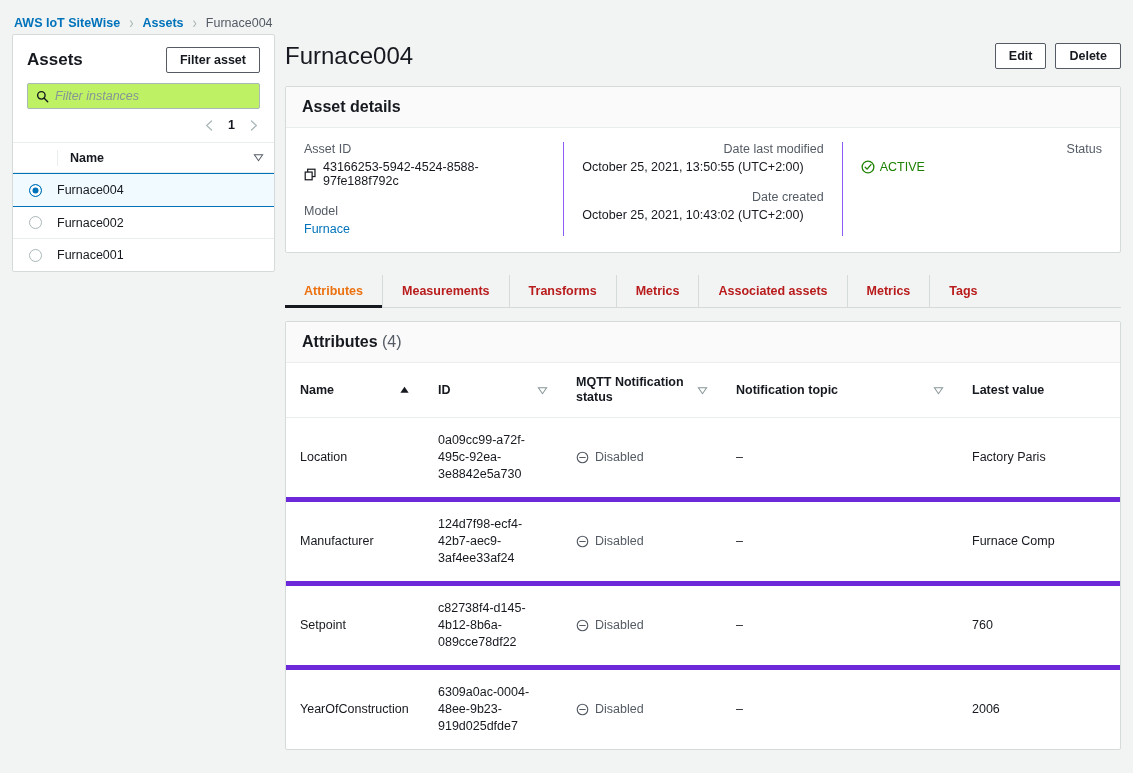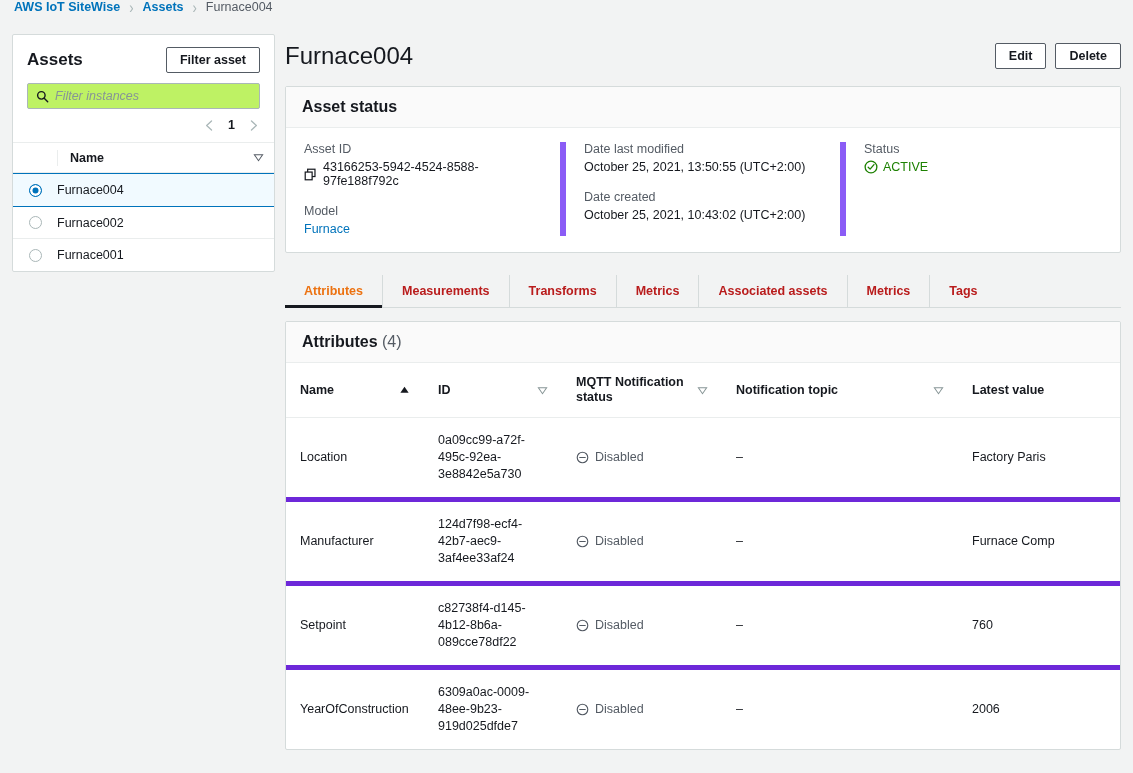--- a/index.html
+++ b/index.html
@@ -10,21 +10,21 @@
     font-family: "Liberation Sans", sans-serif;
     font-size: 14px;
     color: #16191f;
     overflow: hidden;
   }
 
   
   .breadcrumb {
     height: 30px;
     display: flex;
-    align-items: flex-start;
+    align-items: flex-end;
     padding: 0 0 0 14px;
     font-size: 12.5px;
   }
   .crumb-link { color: #0073bb; font-weight: bold; cursor: pointer; }
   .crumb-current { color: #545b64; }
   .crumb-sep {
     color: #aab7b8;
     margin: 0 9px;
     font-size: 13px;
     display: inline-block;
@@ -172,21 +172,21 @@
   .card-head {
     padding: 11px 16px;
     border-bottom: 1px solid #eaeded;
     background: #fafafa;
   }
   .card-title { font-size: 16px; font-weight: bold; color: #16191f; }
   .card-title .count { font-weight: normal; color: #545b64; }
 
   .details-body { display: flex; padding: 14px 0 16px 0; }
   .det-col { flex: 1; padding: 0 18px; }
-  .det-col + .det-col { border-left: 6px solid #8b5cf6; }
+  .det-col + .det-col { border-left: 1px solid #8b5cf6; text-align: right; }
   .det-label { font-size: 12.5px; color: #545b64; margin-bottom: 4px; }
   .det-value { font-size: 12.5px; color: #16191f; display: flex; align-items: center; }
   .det-value.link { color: #0073bb; cursor: pointer; }
   .det-group + .det-group { margin-top: 16px; }
   .copy-ico { margin-right: 6px; flex: none; display: flex; }
   .status-ok { color: #1d8102; display: flex; align-items: center; font-size: 12.5px; }
   .status-ok .ck { margin-right: 5px; flex: none; display: flex; }
 
   
   .tabs {
@@ -339,21 +339,21 @@
     <div class="page-head">
       <div class="page-title">Furnace004</div>
       <div class="head-actions">
         <button class="btn">Edit</button>
         <button class="btn">Delete</button>
       </div>
     </div>
 
     <div class="card">
       <div class="card-head">
-        <span class="card-title">Asset status</span>
+        <span class="card-title">Asset details</span>
       </div>
       <div class="details-body">
 
         <div class="det-col">
           <div class="det-group">
             <div class="det-label">Asset ID</div>
             <div class="det-value">
               <span class="copy-ico">
                 <svg width="13" height="13" viewBox="0 0 16 16">
                   <rect x="4.5" y="1.5" width="9" height="9" fill="none" stroke="#16191f" stroke-width="1.5"></rect>
@@ -522,21 +522,21 @@
                   </span>
                   <span>Disabled</span>
                 </span>
               </td>
               <td class="c-topic dash">–</td>
               <td class="c-latest">760</td>
               <td class="c-extra"></td>
             </tr>
             <tr>
               <td class="c-name">YearOfConstruction</td>
-              <td class="c-id">6309a0ac-0009-48ee-9b23-919d025dfde7</td>
+              <td class="c-id">6309a0ac-0004-48ee-9b23-919d025dfde7</td>
               <td class="c-mqtt">
                 <span class="disabled-cell">
                   <span class="dis-ico">
                     <svg width="13" height="13" viewBox="0 0 16 16">
                       <circle cx="8" cy="8" r="6.5" fill="none" stroke="#545b64" stroke-width="1.4"></circle>
                       <line x1="4.6" y1="8" x2="11.4" y2="8" stroke="#545b64" stroke-width="1.4" stroke-linecap="round"></line>
                     </svg>
                   </span>
                   <span>Disabled</span>
                 </span>

